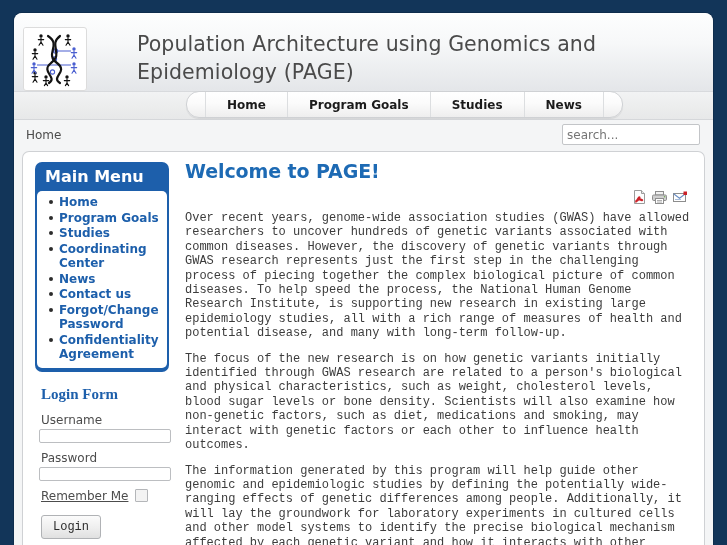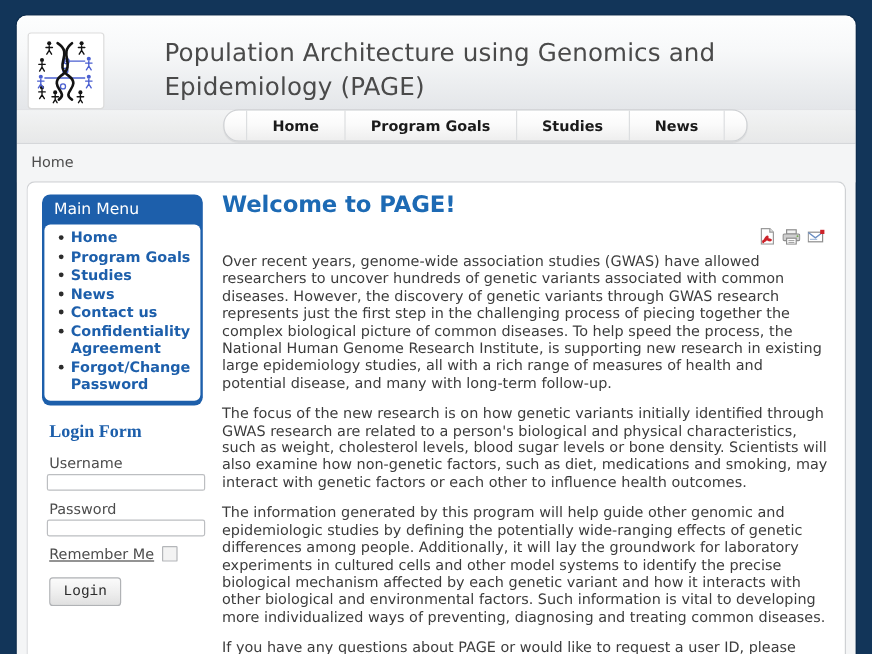--- a/index.html
+++ b/index.html
@@ -159,22 +159,22 @@
     box-sizing: border-box;
   }
   .module {
     width: 134px;
     background: #1d5fab;
     border-radius: 7px;
     padding-bottom: 2px;
   }
   .module-title {
     color: #ffffff;
-    font-size: 13px;
-    font-weight: normal;
+    font-size: 16px;
+    font-weight: bold;
     padding: 5px 0 5px 10px;
   }
   .module-body {
     background: #ffffff;
     border-radius: 5px;
     margin: 0 2px 2px 2px;
     padding: 3px 0 5px 0;
   }
   .menu-list {
     list-style: none;
@@ -280,20 +280,21 @@
     gap: 6px;
     margin: 8px 2px 7px 0;
   }
   .action-icons .act-ico { cursor: pointer; line-height: 0; }
   .article p {
     margin: 0 0 11px 0;
     font-size: 12px;
     line-height: 14.4px;
     color: #3c3c3c;
     text-align: left;
+    font-family: Liberation Mono, monospace;
   }
   .article a.inline-link {
     color: #2e73b8;
     text-decoration: none;
   }
 </style>
 </head>
 <body>
 
 <div class="page-wrap">
@@ -345,37 +346,39 @@
     <div class="nav-pill">
       <div class="nav-item">Home</div>
       <div class="nav-item">Program Goals</div>
       <div class="nav-item">Studies</div>
       <div class="nav-item">News</div>
     </div>
   </div>
 
   <div class="crumb-row">
     <div class="crumb">Home</div>
+    <input class="search-input" type="text" placeholder="search..." style="">
   </div>
 
   <div class="content-panel">
     <div class="columns">
 
       <div class="sidebar">
         <div class="module">
           <div class="module-title">Main Menu</div>
           <div class="module-body">
             <ul class="menu-list">
               <li>Home</li>
               <li>Program Goals</li>
               <li>Studies</li>
+              <li>Coordinating Center</li>
               <li>News</li>
               <li>Contact us</li>
+              <li>Forgot/Change Password</li>
               <li>Confidentiality Agreement</li>
-              <li>Forgot/Change Password</li>
             </ul>
           </div>
         </div>
 
         <div class="login-block">
           <div class="login-heading">Login Form</div>
 
           <div class="field-label">Username</div>
           <input class="text-field" type="text" value="" style="">
 

